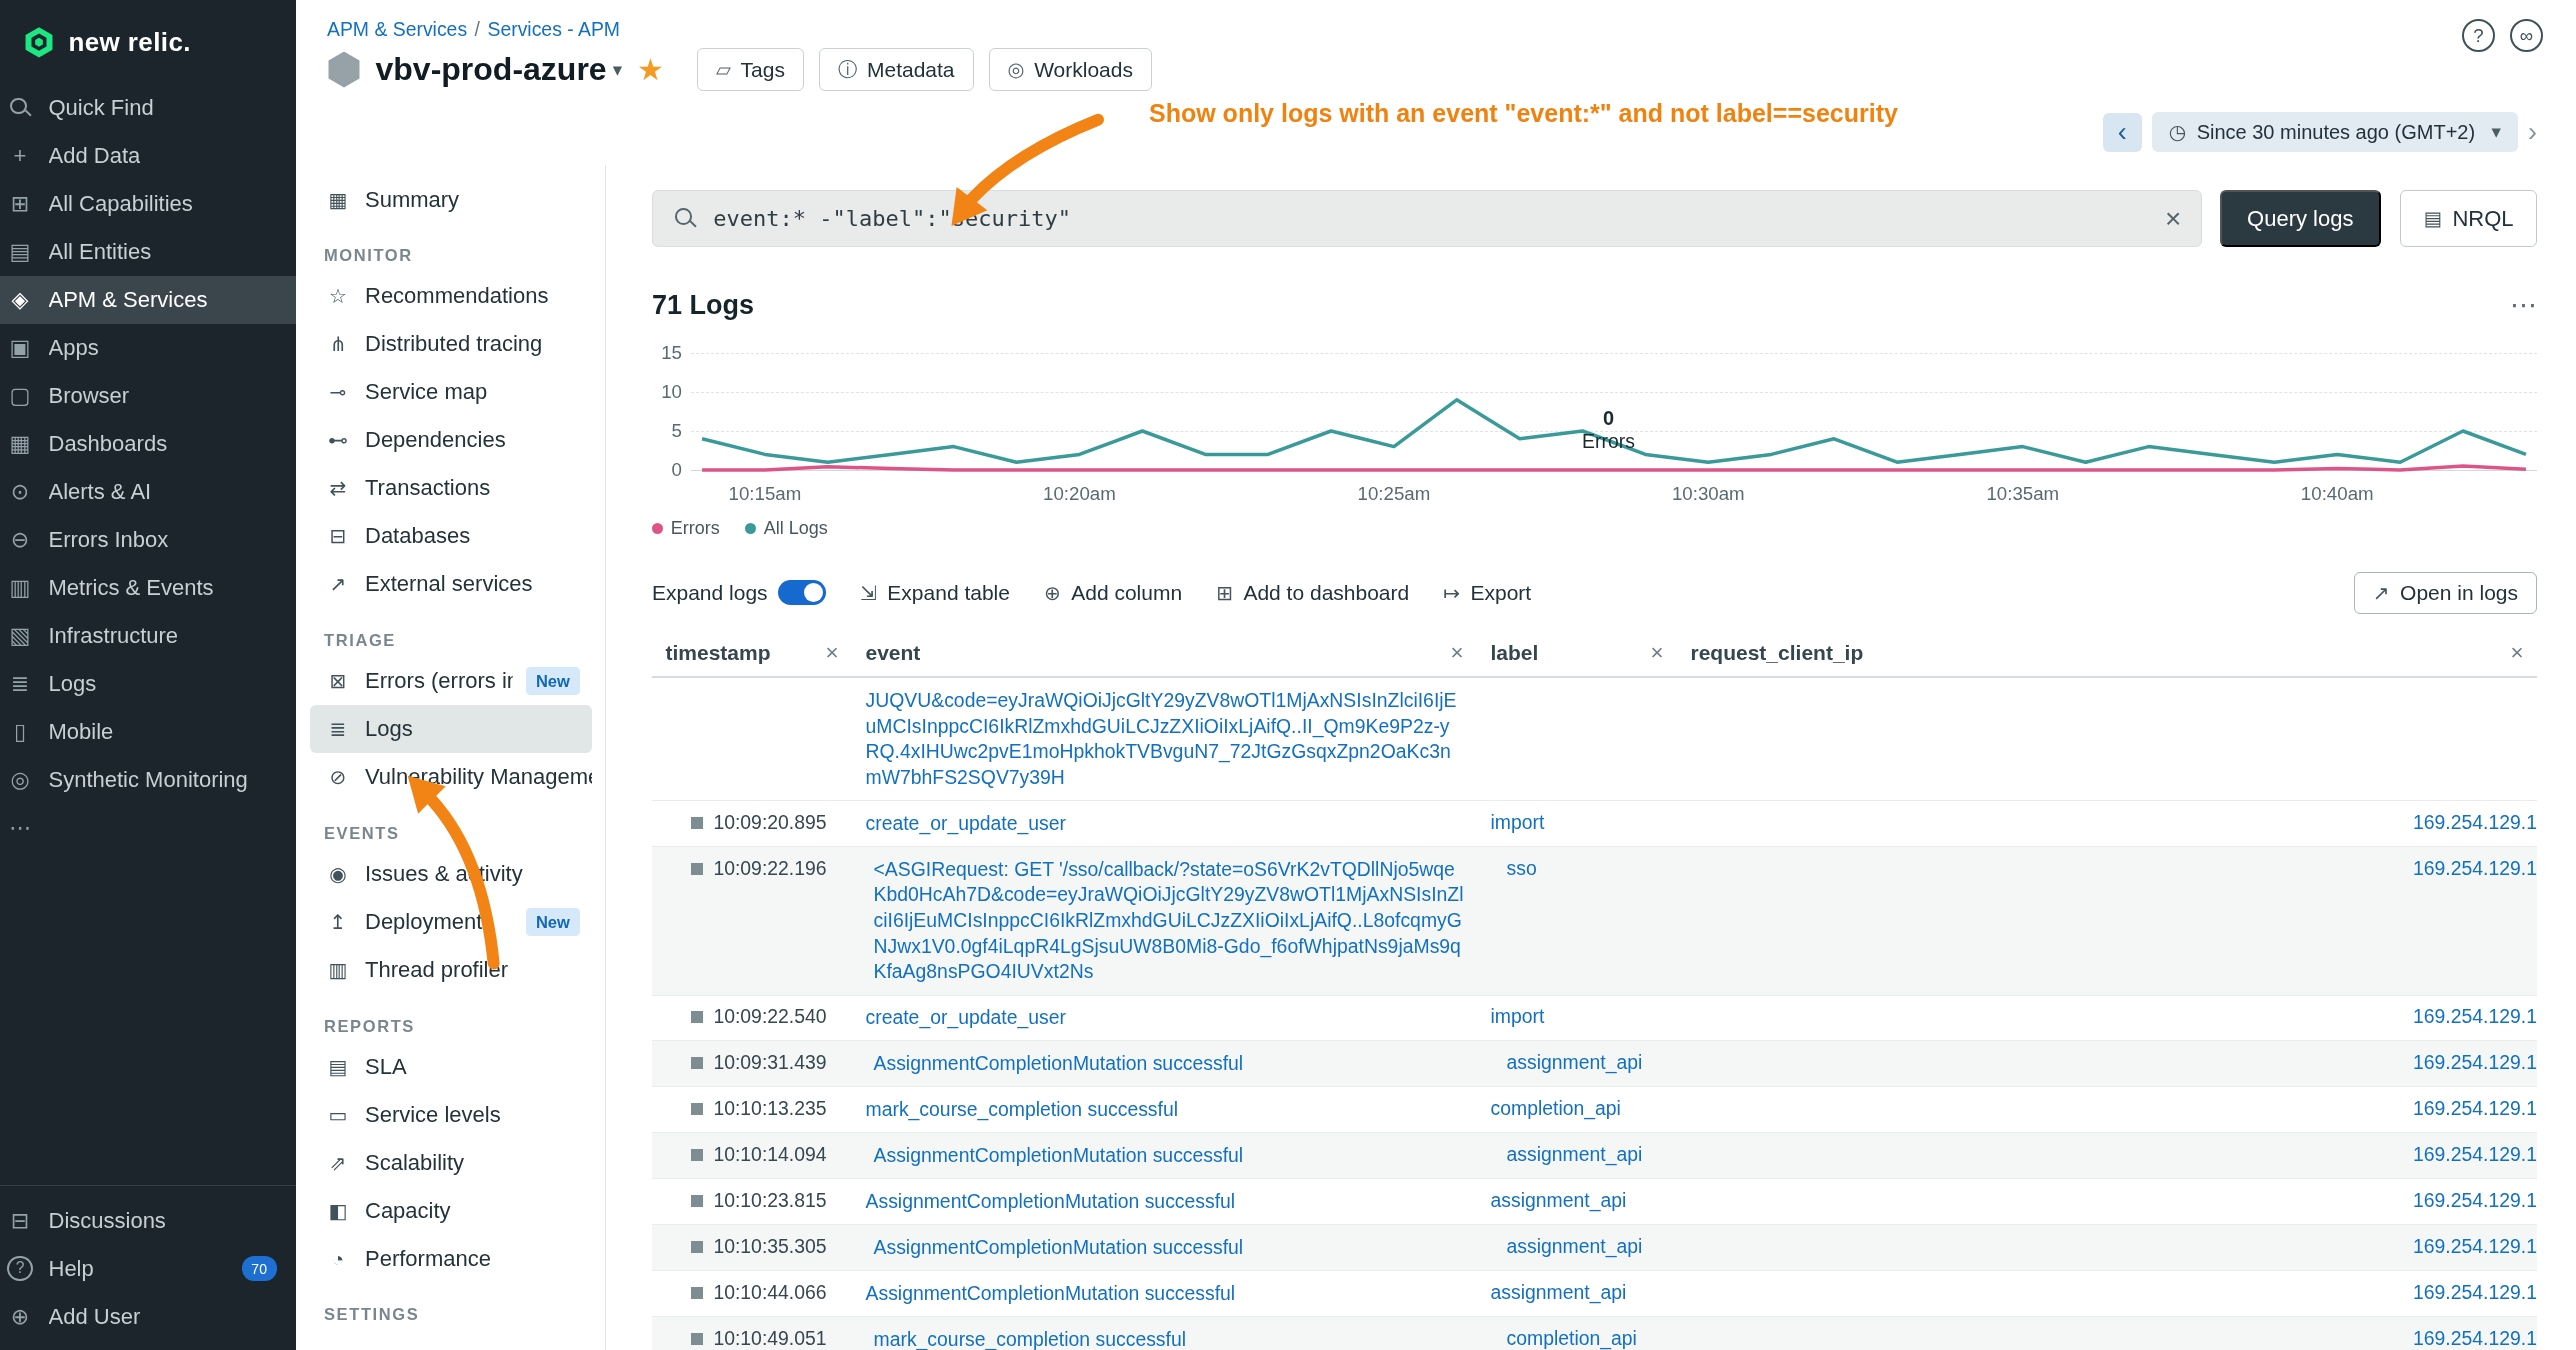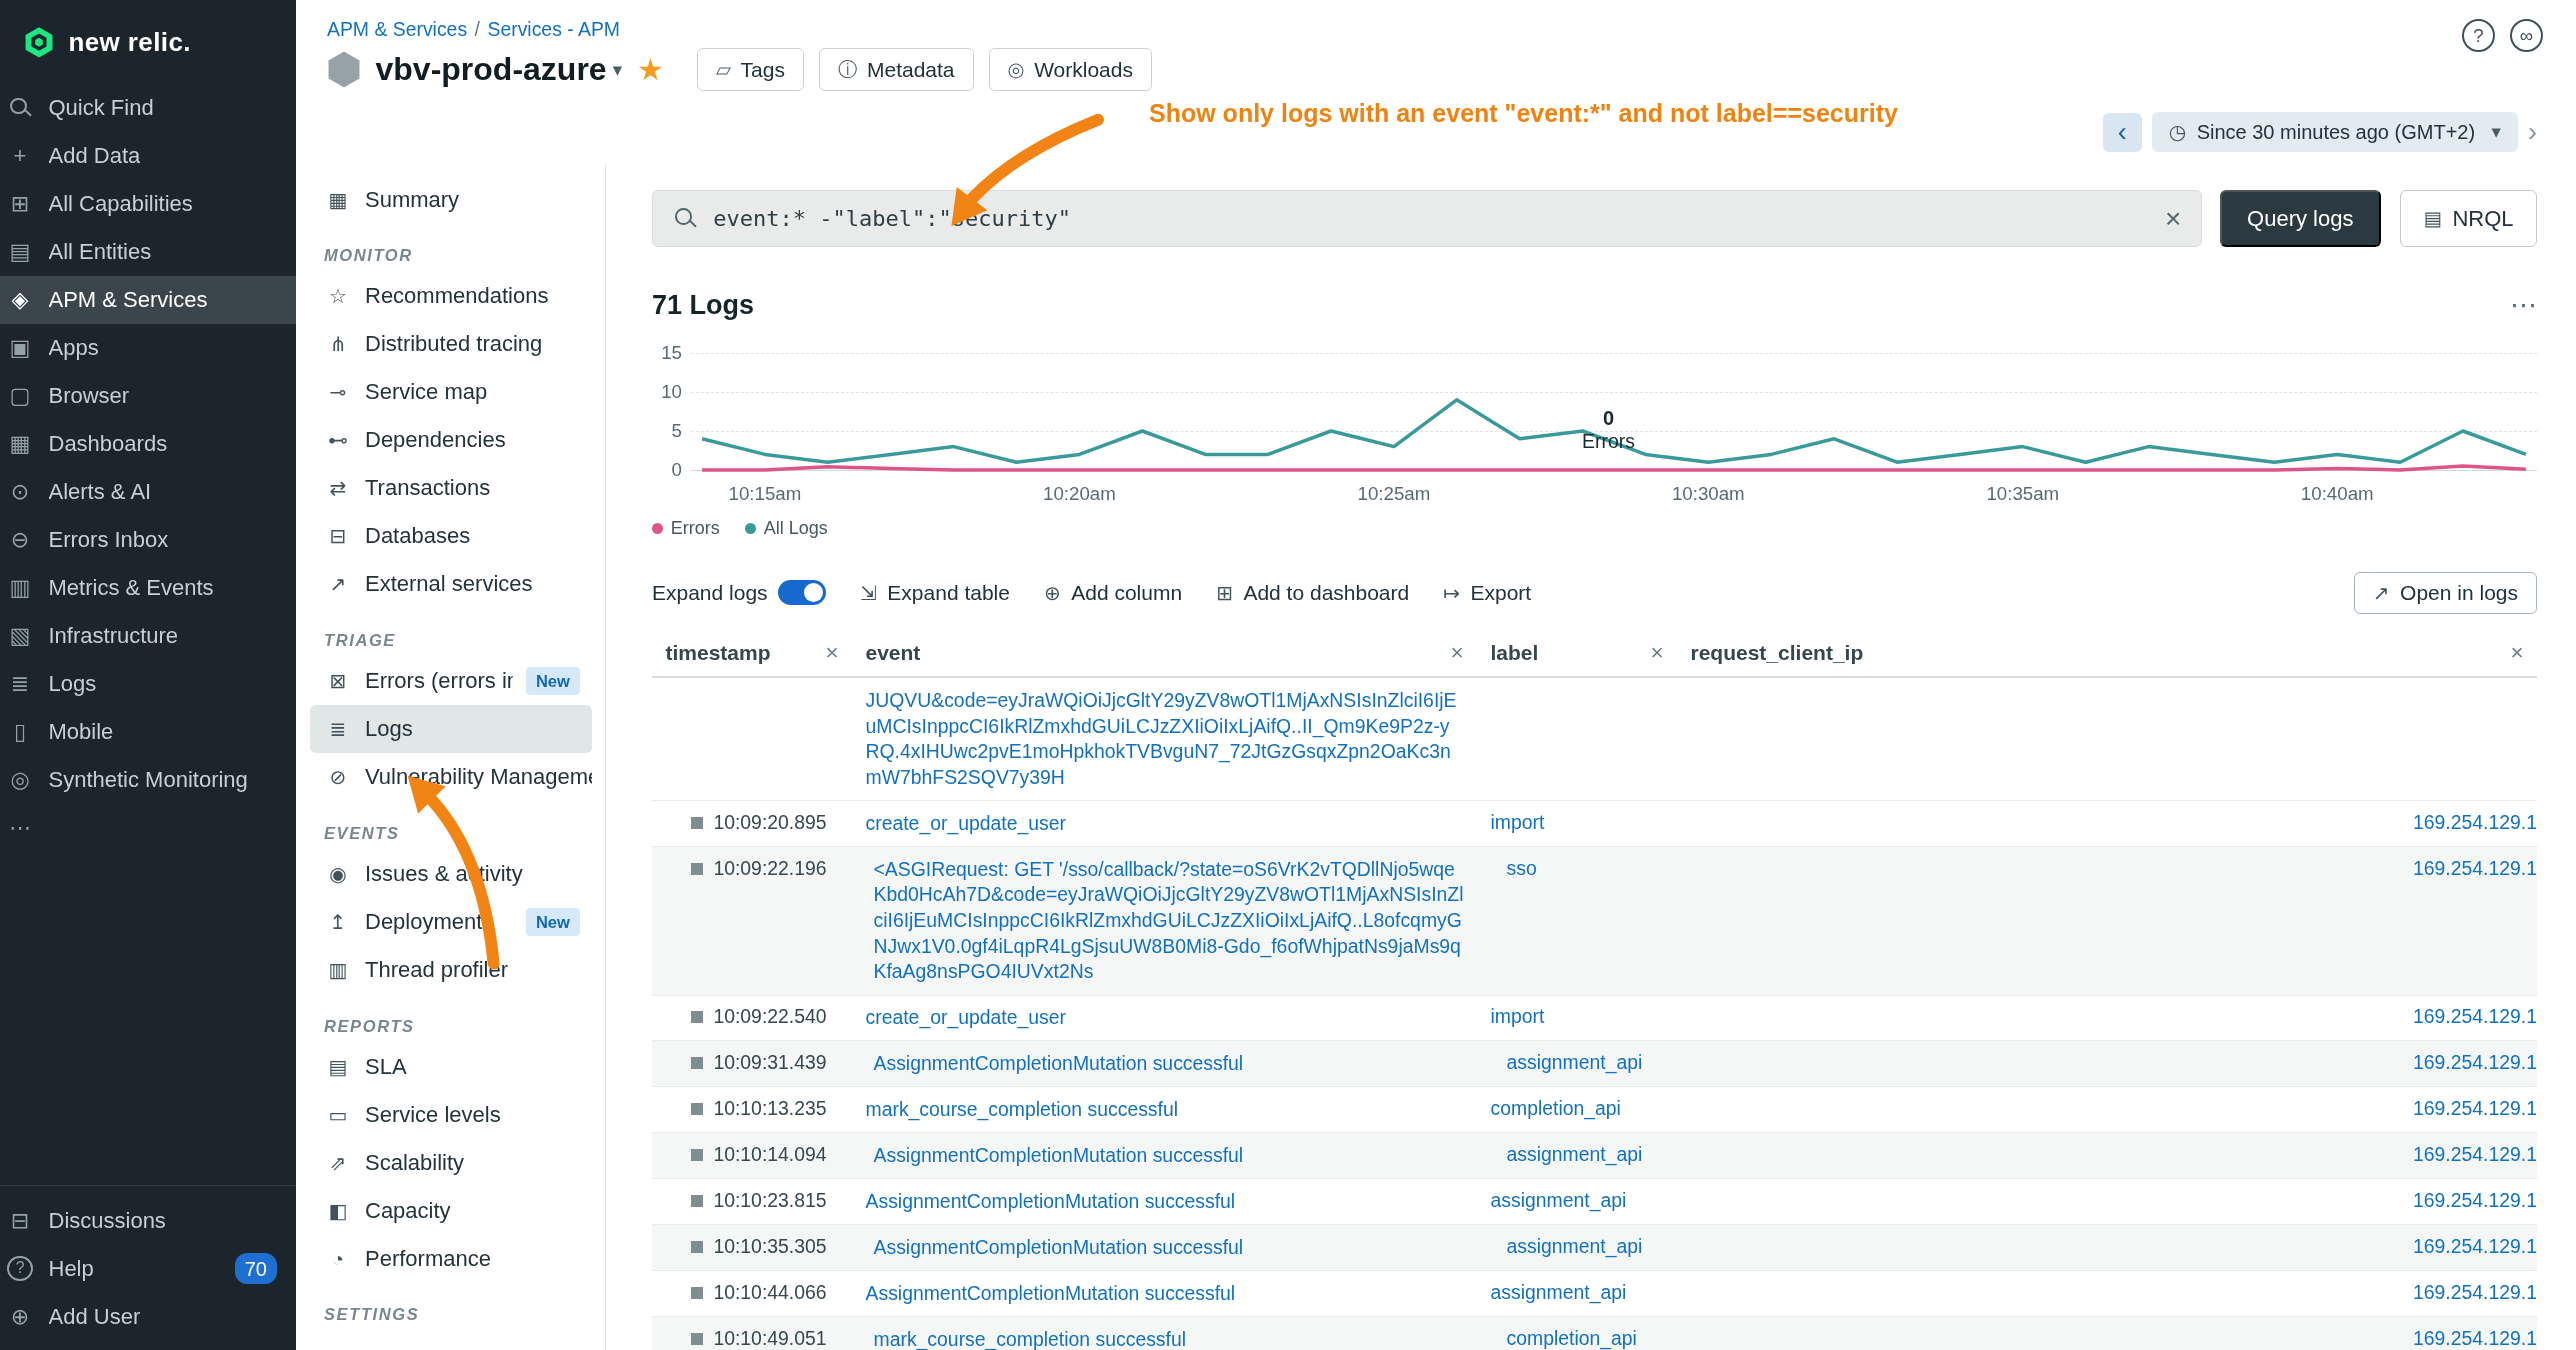--- a/index.html
+++ b/index.html
@@ -11,21 +11,21 @@
   .logo-row{height:84px;display:flex;align-items:center;gap:12px;padding-left:22.4px;flex:0 0 auto;}
   .logo-mark{width:34px;height:34px;flex:0 0 34px;}
   .logo-text{font-size:26px;font-weight:700;color:#fff;letter-spacing:0.4px;}
   .nav-item{height:48px;display:flex;align-items:center;gap:13.5px;padding-left:5px;font-size:22px;color:#c7d0d4;flex:0 0 auto;}
   .nav-item.selected{background:#3a454c;color:#fff;}
   .nav-icon{width:30px;flex:0 0 30px;font-size:22px;color:#93a1a8;text-align:center;display:flex;align-items:center;justify-content:center;}
   .nav-item.selected .nav-icon{color:#fff;}
   .nav-label{white-space:nowrap;overflow:hidden;}
   .nav-spacer{flex:1 1 auto;}
   .nav-divider{height:1.5px;background:#343f46;margin:10.5px 0;flex:0 0 auto;}
-  .badge-count{margin-left:auto;margin-right:19.4px;background:#1d6fd2;color:#fff;font-size:20px;line-height:1;padding:5.2px 9.7px;border-radius:12px;}
+  .badge-count{margin-left:auto;margin-right:19.4px;background:#1d6fd2;color:#fff;font-size:14px;line-height:1;padding:5.2px 9.7px;border-radius:12px;}
   .circle-q{width:25.4px;height:25.4px;border:2.2px solid #93a1a8;border-radius:50%;display:flex;align-items:center;justify-content:center;font-size:15.7px;}
   .avatar{width:25.4px;height:25.4px;border:3px solid #8bd93c;border-radius:50%;background:#1d252c;}
   .mag{display:inline-block;position:relative;width:25.4px;height:24px;}
   .mag::before{content:"";position:absolute;left:3px;top:1.5px;width:12.7px;height:12.7px;border:2.2px solid currentColor;border-radius:50%;}
   .mag::after{content:"";position:absolute;left:16.5px;top:15.7px;width:8.2px;height:2.2px;background:currentColor;transform:rotate(45deg);}
 
   
   .topbar{position:fixed;left:296px;top:0;right:0;height:165px;background:#fff;z-index:5;}
   .breadcrumb{position:absolute;left:31px;top:18px;font-size:19.4px;}
   .crumb-link{color:#1270bf;}
@@ -46,21 +46,21 @@
   .clock{font-size:20px;color:#44555d;}
   .next-chev{font-size:27px;color:#87959c;}
   .annotation{position:absolute;left:853px;top:99px;font-size:25px;font-weight:700;color:#f0820f;white-space:nowrap;}
 
   
   .subnav{position:fixed;left:296px;top:165px;width:310px;bottom:0;background:#fff;border-right:1.5px solid #e2e6e7;padding-top:10.5px;overflow:hidden;z-index:4;}
   .sub-item{height:48px;margin:0 13.5px;display:flex;align-items:center;gap:13.5px;padding-left:15px;border-radius:6px;font-size:22px;color:#243239;}
   .sub-item.selected{background:#e1e6e7;}
   .sub-icon{width:27px;flex:0 0 27px;text-align:center;font-size:20px;color:#41525a;}
   .sub-label{white-space:nowrap;overflow:hidden;}
-  .sub-header{margin:22.4px 0 7.5px 28px;font-size:16.5px;letter-spacing:1.6px;color:#7a868e;font-weight:700;font-style:italic;}
+  .sub-header{margin:22.4px 0 7.5px 28px;font-size:16.5px;letter-spacing:1.6px;color:#7a868e;font-weight:700;}
   .badge-new{margin-left:auto;margin-right:12px;background:#d5e9fb;color:#1368b4;font-size:16.5px;padding:4.5px 9.7px;border-radius:4.5px;font-weight:700;}
 
   
   .main{position:fixed;left:604px;top:165px;right:0;bottom:0;background:#fff;padding:25.4px 39px 0 48px;overflow:hidden;}
   .search-row{display:flex;align-items:center;}
   .search-box{flex:1;height:57px;background:#e9ebeb;border:1.5px solid #d9dddd;border-radius:6px;display:flex;align-items:center;padding:0 19.4px;gap:13.5px;}
   .search-box .mag{color:#55656c;}
   .search-input{flex:1;border:none;background:transparent;font-size:22px;color:#2e3c43;font-family:"DejaVu Sans Mono","Liberation Mono",monospace;outline:none;}
   .clear-x{font-size:28px;color:#55656c;line-height:1;}
   .btn-query{margin-left:18px;height:57px;padding:0 25.4px;background:#2b3940;color:#fff;font-size:22px;border-radius:6px;display:flex;align-items:center;}

